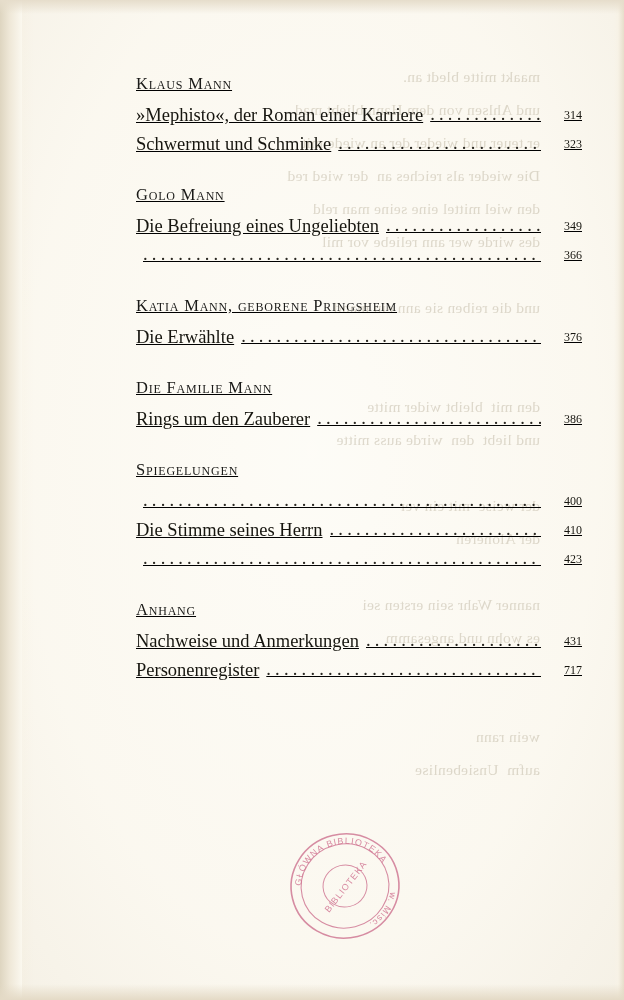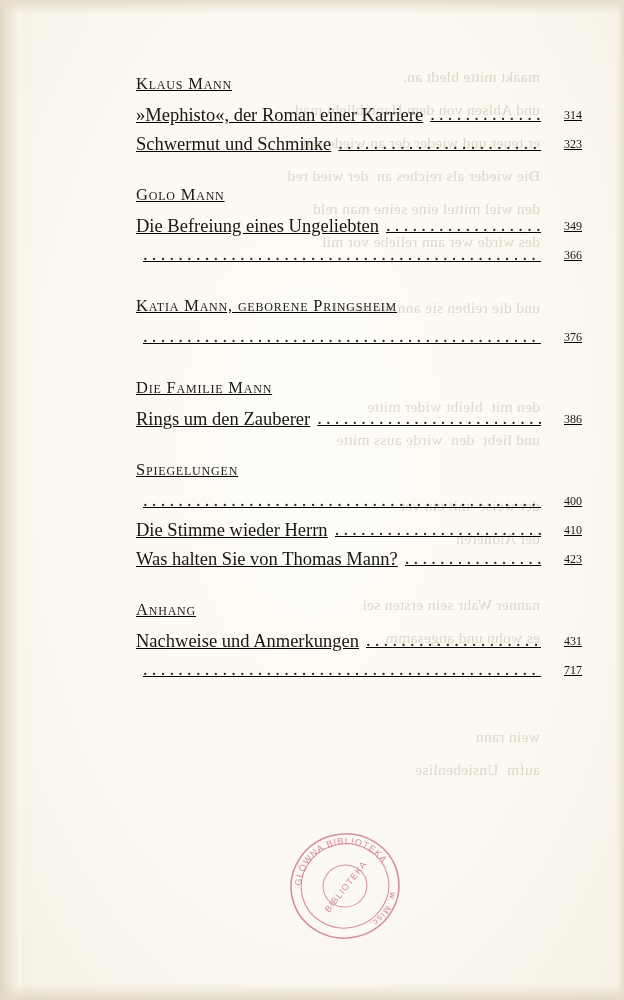--- a/index.html
+++ b/index.html
@@ -208,57 +208,58 @@
           <span class="entry-page">349</span>
         </div>
         <div class="entry">
           <span class="entry-dots">................................................................................</span>
           <span class="entry-page">366</span>
         </div>
       </div>
       <div class="group">
         <div class="group-heading">Katia Mann, geborene Pringsheim</div>
         <div class="entry">
+          <span class="entry-title">Die Erwählte</span>
           <span class="entry-dots">................................................................................</span>
           <span class="entry-page">376</span>
         </div>
       </div>
       <div class="group">
         <div class="group-heading">Die Familie Mann</div>
         <div class="entry">
           <span class="entry-title">Rings um den Zauberer</span>
           <span class="entry-dots">................................................................................</span>
           <span class="entry-page">386</span>
         </div>
       </div>
       <div class="group">
         <div class="group-heading">Spiegelungen</div>
         <div class="entry">
           <span class="entry-dots">................................................................................</span>
           <span class="entry-page">400</span>
         </div>
         <div class="entry">
-          <span class="entry-title">Die Stimme wieder Herrn</span>
+          <span class="entry-title">Die Stimme seines Herrn</span>
           <span class="entry-dots">................................................................................</span>
           <span class="entry-page">410</span>
         </div>
         <div class="entry">
-          <span class="entry-title">Was halten Sie von Thomas Mann?</span>
           <span class="entry-dots">................................................................................</span>
           <span class="entry-page">423</span>
         </div>
       </div>
       <div class="group spaced-big" style="margin-top: 26px;">
         <div class="group-heading">Anhang</div>
         <div class="entry">
           <span class="entry-title">Nachweise und Anmerkungen</span>
           <span class="entry-dots">................................................................................</span>
           <span class="entry-page">431</span>
         </div>
         <div class="entry">
+          <span class="entry-title">Personenregister</span>
           <span class="entry-dots">................................................................................</span>
           <span class="entry-page">717</span>
         </div>
       </div>
     </div>
 
   <div class="stamp">
     <svg width="124" height="124" viewBox="0 0 124 124" aria-hidden="true">
       <g transform="rotate(-14 62 62)" fill="none" stroke="#d07a95" stroke-width="1.6" opacity="0.85">
         <ellipse cx="62" cy="62" rx="54" ry="52"></ellipse>

